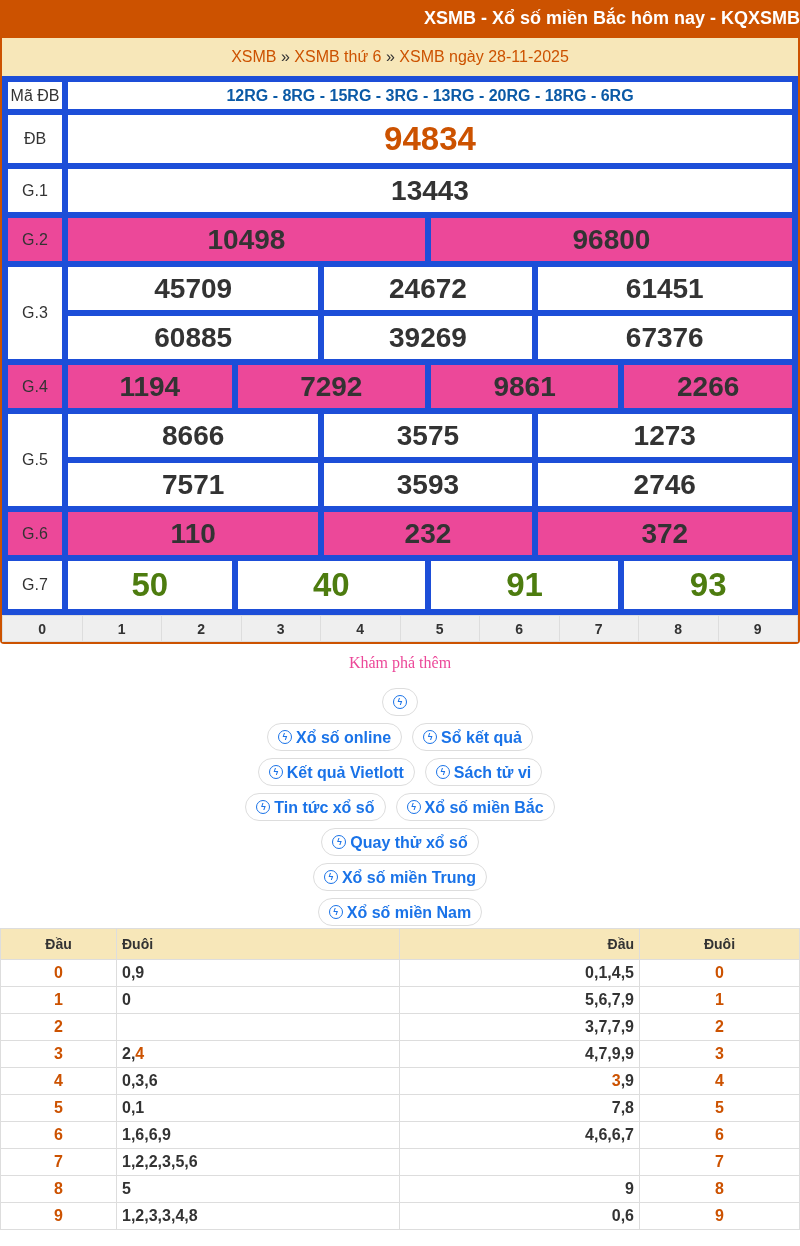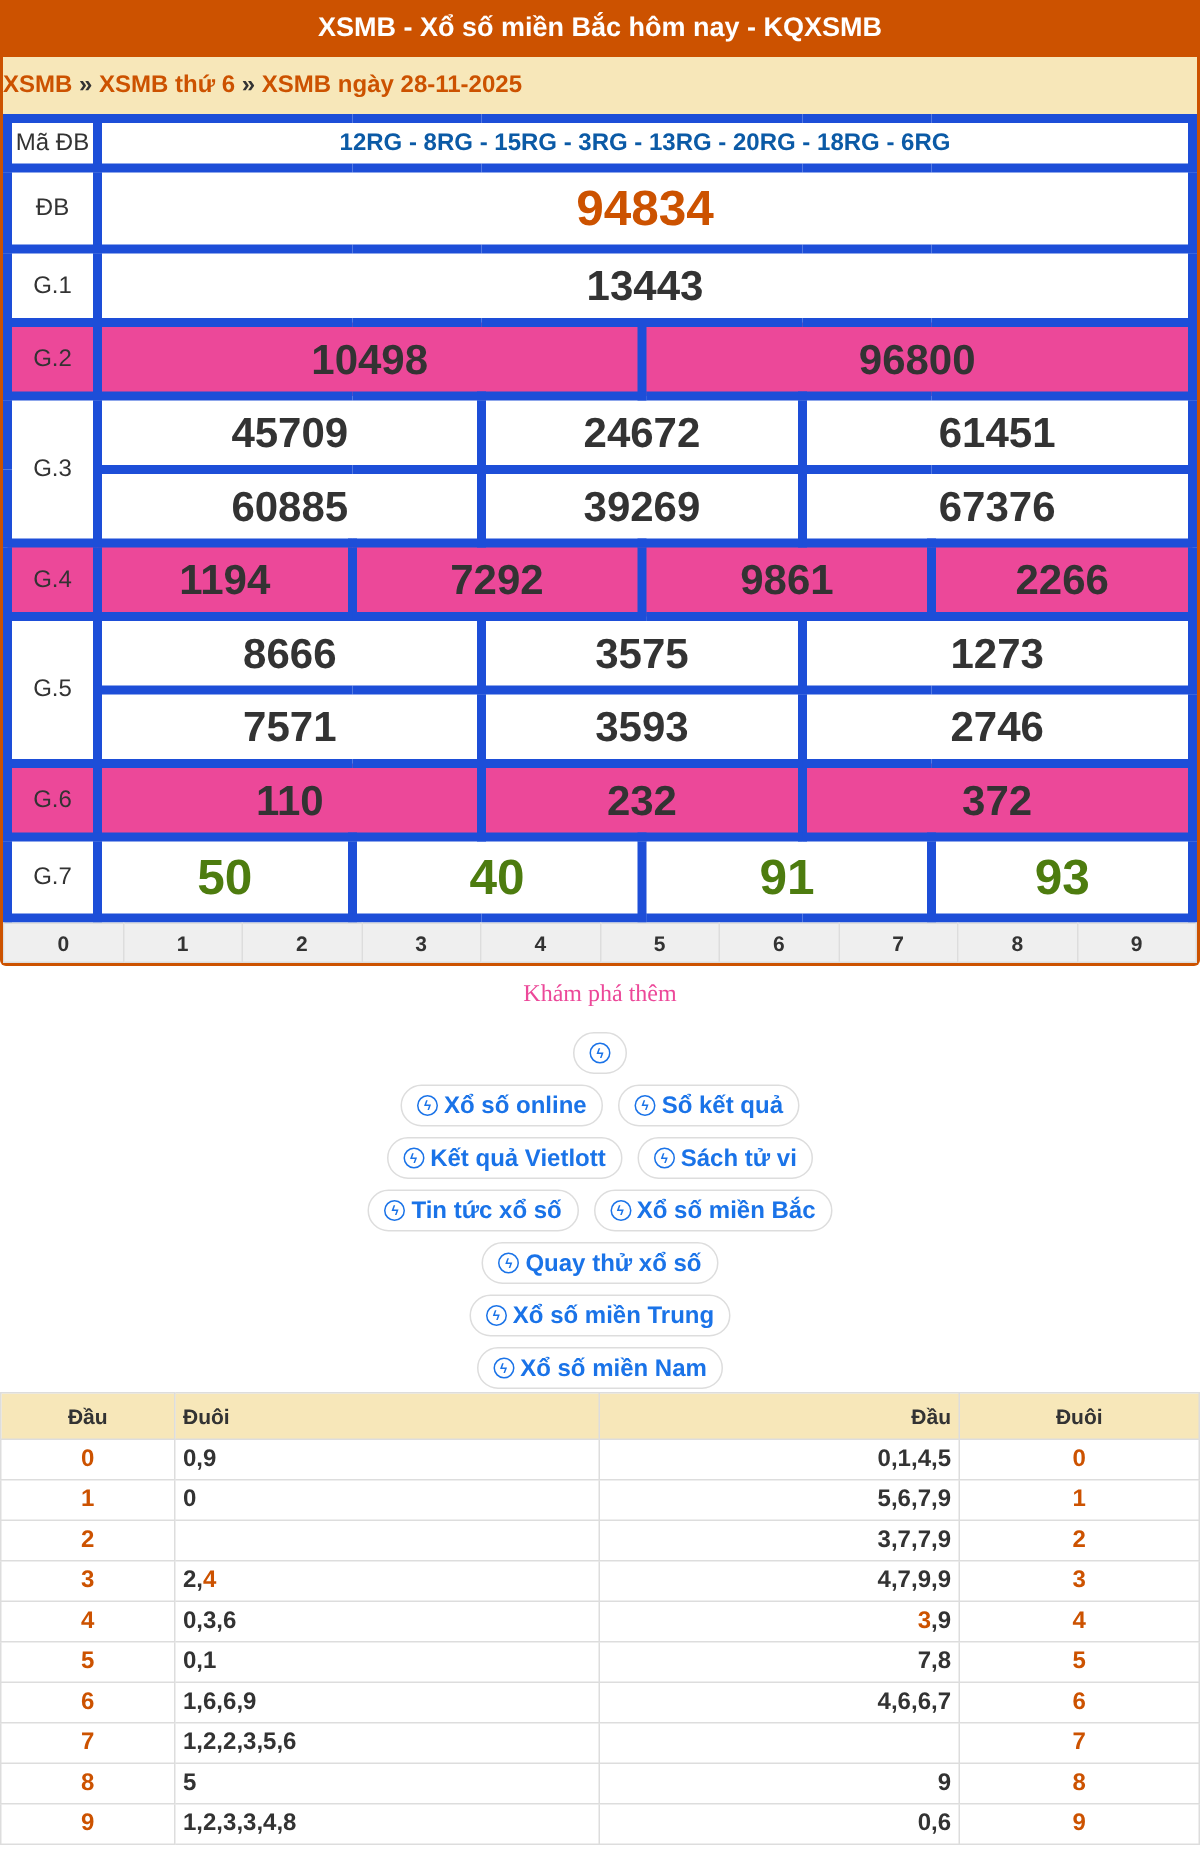--- a/index.html
+++ b/index.html
@@ -1,19 +1,19 @@
 <!DOCTYPE html>
 <html><head>
 <meta charset="utf-8">
 <style>
 *{box-sizing:border-box;margin:0;padding:0}
 body{width:800px;background:#fff;font-family:"Liberation Sans",sans-serif;color:#333}
 .box{border:2px solid #cc5200;border-top:none;border-radius:0 0 4px 4px;width:800px}
-.hdr{background:#cc5200;color:#fff;font-weight:bold;font-size:18px;text-align:center;height:38px;line-height:37px;margin:0;width:800px}
-.crumb{background:#f7e7b9;height:38px;line-height:38px;font-weight:bold;font-size:16px;color:#cc5200}
+.hdr{background:#cc5200;color:#fff;font-weight:bold;font-size:18px;text-align:right;height:38px;line-height:37px;margin:0;width:800px}
+.crumb{background:#f7e7b9;text-align:center;height:38px;line-height:38px;font-weight:normal;font-size:16px;color:#cc5200}
 .crumb .sep{color:#333}
 table{border-collapse:collapse;width:100%}
 .kq td{border:6px solid #1d4ed8;text-align:center;font-weight:bold;color:#333}
 .kq td.lbl{width:60px;font-weight:normal;font-size:16px;color:#333}
 .kq tr.gray td{background:#ec4899}
 .ma td{height:33px;font-size:16px;color:#0b5aa6}
 .ma td.lbl{color:#333}
 .db td.num{font-size:33px;color:#cc5200;height:54px}
 .n28 td.num{font-size:28px;height:49px}
 .g7 td.num{font-size:33px;color:#4d7c0f;height:54px}

